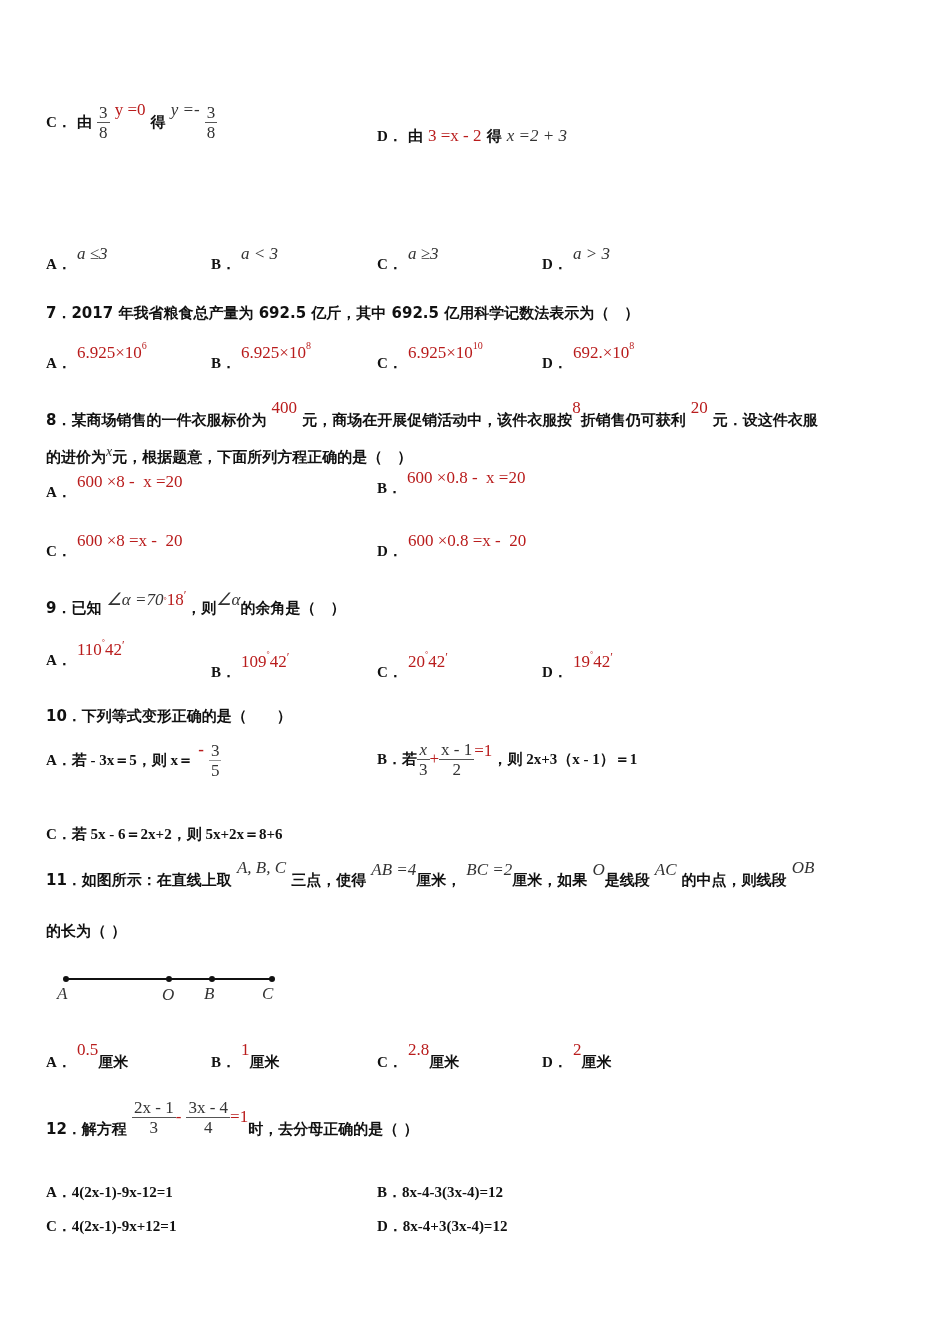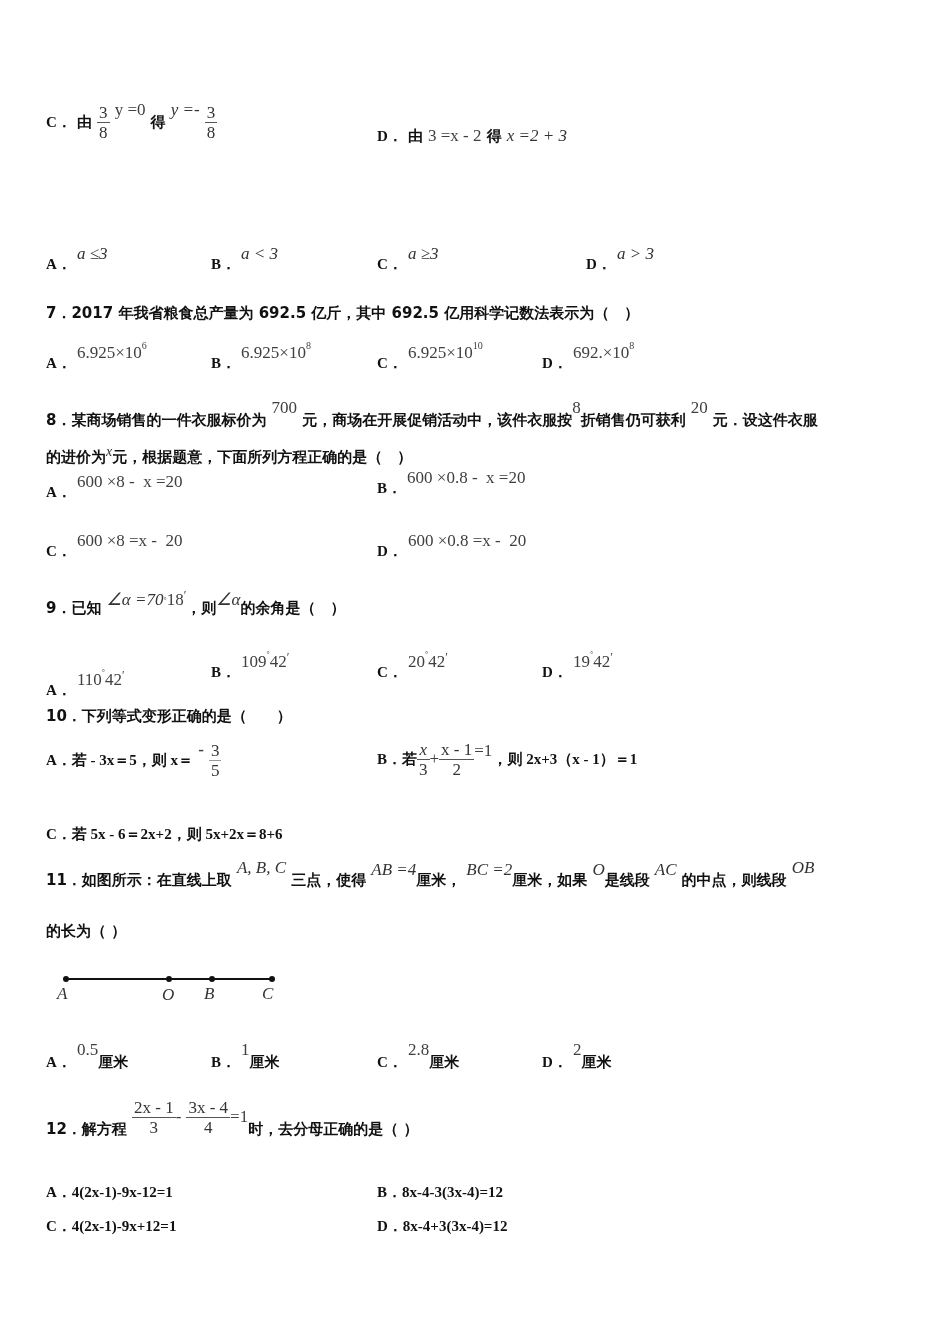--- a/index.html
+++ b/index.html
@@ -1,21 +1,21 @@
 <!DOCTYPE html>
 <html><head>
 <meta charset="utf-8">
 <style>
   html, body { margin: 0; padding: 0; background: #ffffff; }
   body { width: 950px; height: 1344px; position: relative; overflow: hidden;
          font-family: "DejaVu Sans", sans-serif; color: #111; }
   .page { position: absolute; left: 0; top: 0; width: 950px; height: 1344px; }
   .abs { position: absolute; white-space: nowrap; }
   .q { font-weight: bold; font-size: 15px; }
-  .m { font-family: "Liberation Serif", serif; font-weight: normal; color: #404040; font-size: 17px; }
+  .m { font-family: "Liberation Serif", serif; font-weight: normal; color: #b91c1c; font-size: 17px; }
   .mi { font-family: "Liberation Serif", serif; font-style: italic; font-weight: normal; color: #333; font-size: 17px; }
   .frac { display: inline-block; vertical-align: middle; text-align: center;
           font-family: "Liberation Serif", serif; color: #333; font-size: 17px; line-height: 19px; }
   .frac .num { display: block; border-bottom: 1px solid #555; padding: 0 2px; }
   .frac .den { display: block; padding: 0 2px; }
   .cn { font-weight: bold; font-size: 15px; }
   .sup { font-size: 10px; vertical-align: 9px; }
   .deg { font-size: 8px; vertical-align: 10px; }
   .prime { font-size: 12px; vertical-align: 6px; }
   .opt { font-weight: bold; font-size: 15px; font-family: "Liberation Serif", serif; }
@@ -39,48 +39,48 @@
     <span class="opt">D．</span>
     <span class="cn">由</span>
     <span class="m">3 =x - 2</span>
     <span class="cn">得</span>
     <span class="mi">x =2 + 3</span>
   </div>
 
   <div class="abs" style="left:46px; top:244px;"><span class="opt" style="vertical-align:-10px;">A．</span> <span class="mi">a ≤3</span></div>
   <div class="abs" style="left:211px; top:244px;"><span class="opt" style="vertical-align:-10px;">B．</span> <span class="mi">a &lt; 3</span></div>
   <div class="abs" style="left:377px; top:244px;"><span class="opt" style="vertical-align:-10px;">C．</span> <span class="mi">a ≥3</span></div>
-  <div class="abs" style="left:542px; top:244px;margin-left:44px;"><span class="opt" style="vertical-align:-10px;">D．</span> <span class="mi">a &gt; 3</span></div>
+  <div class="abs" style="left:542px; top:244px;"><span class="opt" style="vertical-align:-10px;">D．</span> <span class="mi">a &gt; 3</span></div>
 
   <div class="abs q" style="left:46px; top:304px;">7．2017 年我省粮食总产量为 692.5 亿斤，其中 692.5 亿用科学记数法表示为（　）</div>
   <div class="abs" style="left:46px; top:340px;text-align:center;"><span class="opt" style="vertical-align:-10px;">A．</span> <span class="m">6.925×10</span><span class="m sup">6</span></div>
   <div class="abs" style="left:211px; top:340px;"><span class="opt" style="vertical-align:-10px;">B．</span> <span class="m">6.925×10</span><span class="m sup">8</span></div>
   <div class="abs" style="left:377px; top:340px;"><span class="opt" style="vertical-align:-10px;">C．</span> <span class="m">6.925×10</span><span class="m sup">10</span></div>
   <div class="abs" style="left:542px; top:340px;"><span class="opt" style="vertical-align:-10px;">D．</span> <span class="m">692.×10</span><span class="m sup">8</span></div>
 
   <div class="abs" style="left:46px; top:398px;">
     <span class="cn">8．某商场销售的一件衣服标价为</span>
-    <span class="m" style="vertical-align:12px;">700</span>
+    <span class="m" style="vertical-align:12px;">400</span>
     <span class="cn">元，商场在开展促销活动中，该件衣服按</span><span class="m" style="vertical-align:12px;">8</span><span class="cn">折销售仍可获利</span>
     <span class="m" style="vertical-align:12px;">20</span>
     <span class="cn">元．设这件衣服</span>
   </div>
   <div class="abs" style="left:46px; top:444px;">
     <span class="cn">的进价为</span><span class="mi" style="font-size:14px; vertical-align:6px;">x</span><span class="cn">元，根据题意，下面所列方程正确的是（　）</span>
   </div>
   <div class="abs" style="left:46px; top:472px;"><span class="opt" style="vertical-align:-10px;">A．</span> <span class="m" style="white-space:pre;">600 ×8 -  x =20</span></div>
   <div class="abs" style="left:377px; top:468px;"><span class="opt" style="vertical-align:-10px;">B．</span> <span class="m" style="white-space:pre;">600 ×0.8 -  x =20</span></div>
   <div class="abs" style="left:46px; top:531px;"><span class="opt" style="vertical-align:-10px;">C．</span> <span class="m" style="white-space:pre;">600 ×8 =x -  20</span></div>
   <div class="abs" style="left:377px; top:531px;"><span class="opt" style="vertical-align:-10px;">D．</span> <span class="m" style="white-space:pre;">600 ×0.8 =x -  20</span></div>
 
   <div class="abs" style="left:46px; top:588px;">
     <span class="q">9．</span><span class="cn">已知</span>
     <span class="mi" style="vertical-align:8px;">∠α =70</span><span class="m deg">°</span><span class="m" style="vertical-align:8px;">18</span><span class="m prime" style="vertical-align:14px;">′</span><span class="cn">，则</span><span class="mi" style="vertical-align:8px;">∠α</span><span class="cn">的余角是（　）</span>
   </div>
-  <div class="abs" style="left:46px; top:668px;"><span class="opt" style="vertical-align:-10px;">A．</span> <span class="m">110</span><span class="m deg">°</span><span class="m">42</span><span class="m prime">′</span></div>
+  <div class="abs" style="left:46px; top:638px;"><span class="opt" style="vertical-align:-10px;">A．</span> <span class="m">110</span><span class="m deg">°</span><span class="m">42</span><span class="m prime">′</span></div>
   <div class="abs" style="left:211px; top:650px;"><span class="opt" style="vertical-align:-10px;">B．</span> <span class="m">109</span><span class="m deg">°</span><span class="m">42</span><span class="m prime">′</span></div>
   <div class="abs" style="left:377px; top:650px;"><span class="opt" style="vertical-align:-10px;">C．</span> <span class="m">20</span><span class="m deg">°</span><span class="m">42</span><span class="m prime">′</span></div>
   <div class="abs" style="left:542px; top:650px;"><span class="opt" style="vertical-align:-10px;">D．</span> <span class="m">19</span><span class="m deg">°</span><span class="m">42</span><span class="m prime">′</span></div>
 
   <div class="abs cn" style="left:46px; top:707px;">10．下列等式变形正确的是（　　）</div>
   <div class="abs" style="left:46px; top:740px;">
     <span class="opt">A．</span><span class="cn" style="font-family:'Liberation Serif',serif;">若 - 3x＝5，则 x＝</span>
     <span class="m" style="vertical-align:10px; font-weight:bold;">-</span>
     <span class="frac"><span class="num" style="border-bottom-color:#999;">3</span><span class="den">5</span></span>
   </div>

